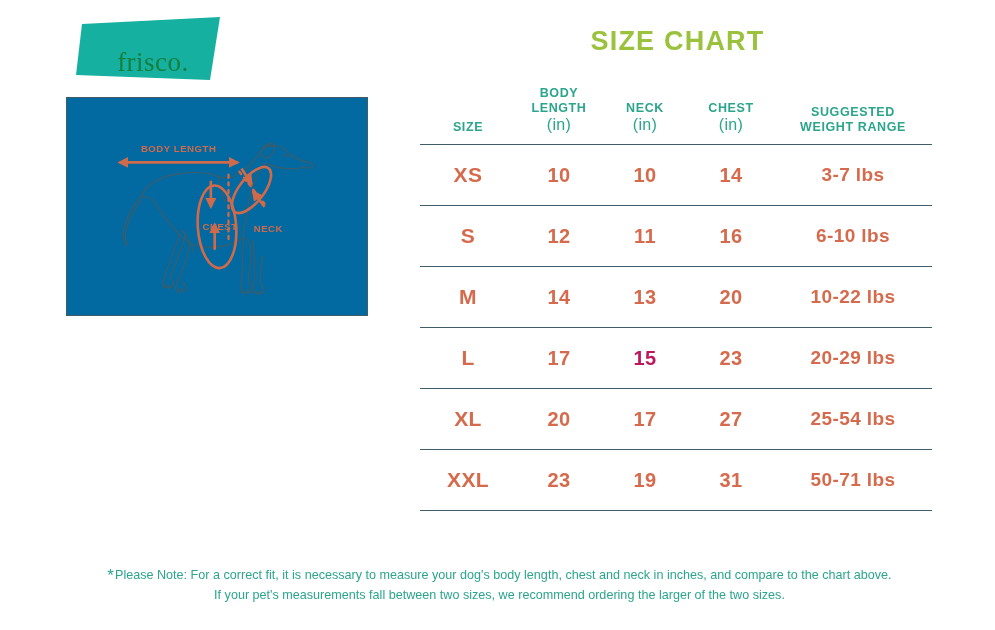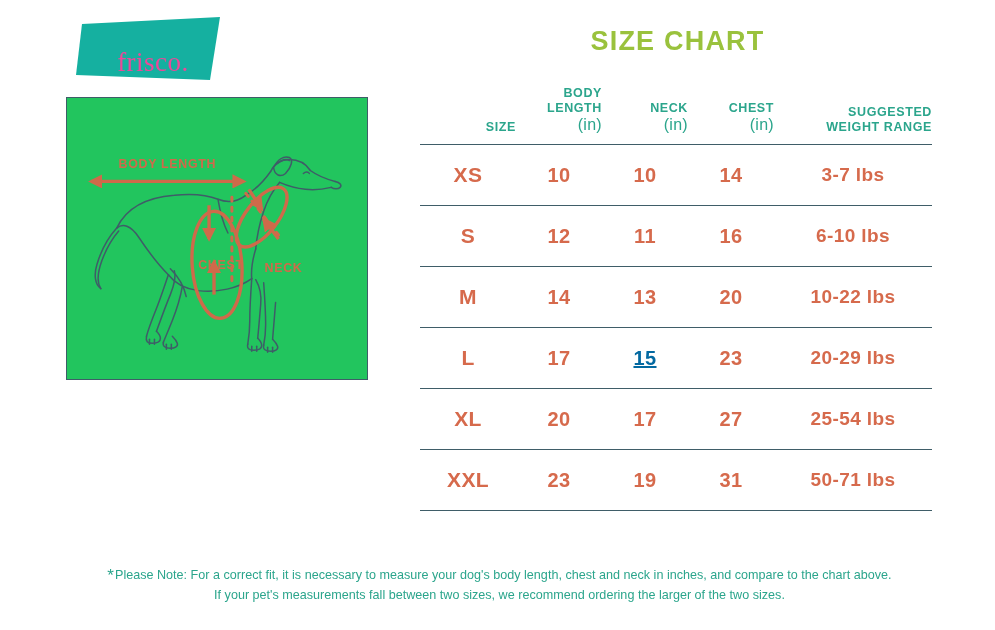--- a/index.html
+++ b/index.html
@@ -38,21 +38,21 @@
     flex-direction: column;
     align-items: center;
     justify-content: center;
     padding-top: 4px;
     box-sizing: border-box;
   }
   #logo-wordmark {
     font-family: "Liberation Serif", serif;
     font-size: 27px;
     font-weight: 400;
-    color: #ec4899;
+    color: #15803d;
     letter-spacing: 0.5px;
     line-height: 1;
     margin-left: 6px;
     margin-top: 36px;
   }
   #logo-tagline {
     font-family: "Liberation Sans", sans-serif;
     font-size: 10px;
     font-weight: 400;
     color: #ffffff;
@@ -61,24 +61,24 @@
     margin-top: 6px;
     margin-left: 6px;
   }
 
   
   #diagram-box {
     position: absolute;
     left: 66px;
     top: 97px;
     width: 302px;
-    height: 283px;
+    height: 219px;
     border: 1.6px solid #3f5d68;
     box-sizing: border-box;
-    background: #22c55e;
+    background: #0369a1;
     text-decoration: underline;
   }
   #diagram-svg {
     position: absolute;
     left: 0;
     top: 0;
     width: 100%;
     height: 100%;
   }
 
@@ -106,21 +106,21 @@
     table-layout: fixed;
   }
   #size-table col.c-size   { width: 96px; }
   #size-table col.c-body   { width: 86px; }
   #size-table col.c-neck   { width: 86px; }
   #size-table col.c-chest  { width: 86px; }
   #size-table col.c-weight { width: 158px; }
 
   #size-table thead th {
     padding: 0 0 10px 0;
-    text-align: right;
+    text-align: center;
     vertical-align: bottom;
     color: #2ba58c;
     font-size: 12.5px;
     font-weight: bold;
     letter-spacing: 0.6px;
     line-height: 1.18;
     margin-top: 12px;
   }
   #size-table thead th .unit {
     display: block;
@@ -339,21 +339,21 @@
       <tr style="border-top-color: rgb(63, 93, 104); border-bottom-color: rgb(63, 93, 104);">
         <td class="sz" style="color: rgb(214, 106, 76);">M</td>
         <td style="color: rgb(214, 106, 76);">14</td>
         <td style="color: rgb(214, 106, 76);">13</td>
         <td style="color: rgb(214, 106, 76);">20</td>
         <td class="wt" style="color: rgb(214, 106, 76);">10-22 lbs</td>
       </tr>
       <tr style="border-top-color: rgb(63, 93, 104); border-bottom-color: rgb(63, 93, 104);">
         <td class="sz" style="color: rgb(214, 106, 76);">L</td>
         <td style="color: rgb(214, 106, 76);">17</td>
-        <td style="color: #0369a1; text-decoration: underline;">15</td>
+        <td style="color: #be185d;">15</td>
         <td style="color: rgb(214, 106, 76);">23</td>
         <td class="wt" style="color: rgb(214, 106, 76);">20-29 lbs</td>
       </tr>
       <tr style="border-top-color: rgb(63, 93, 104); border-bottom-color: rgb(63, 93, 104);">
         <td class="sz" style="color: rgb(214, 106, 76);">XL</td>
         <td style="color: rgb(214, 106, 76);">20</td>
         <td style="color: rgb(214, 106, 76);">17</td>
         <td style="color: rgb(214, 106, 76);">27</td>
         <td class="wt" style="color: rgb(214, 106, 76);">25-54 lbs</td>
       </tr>

